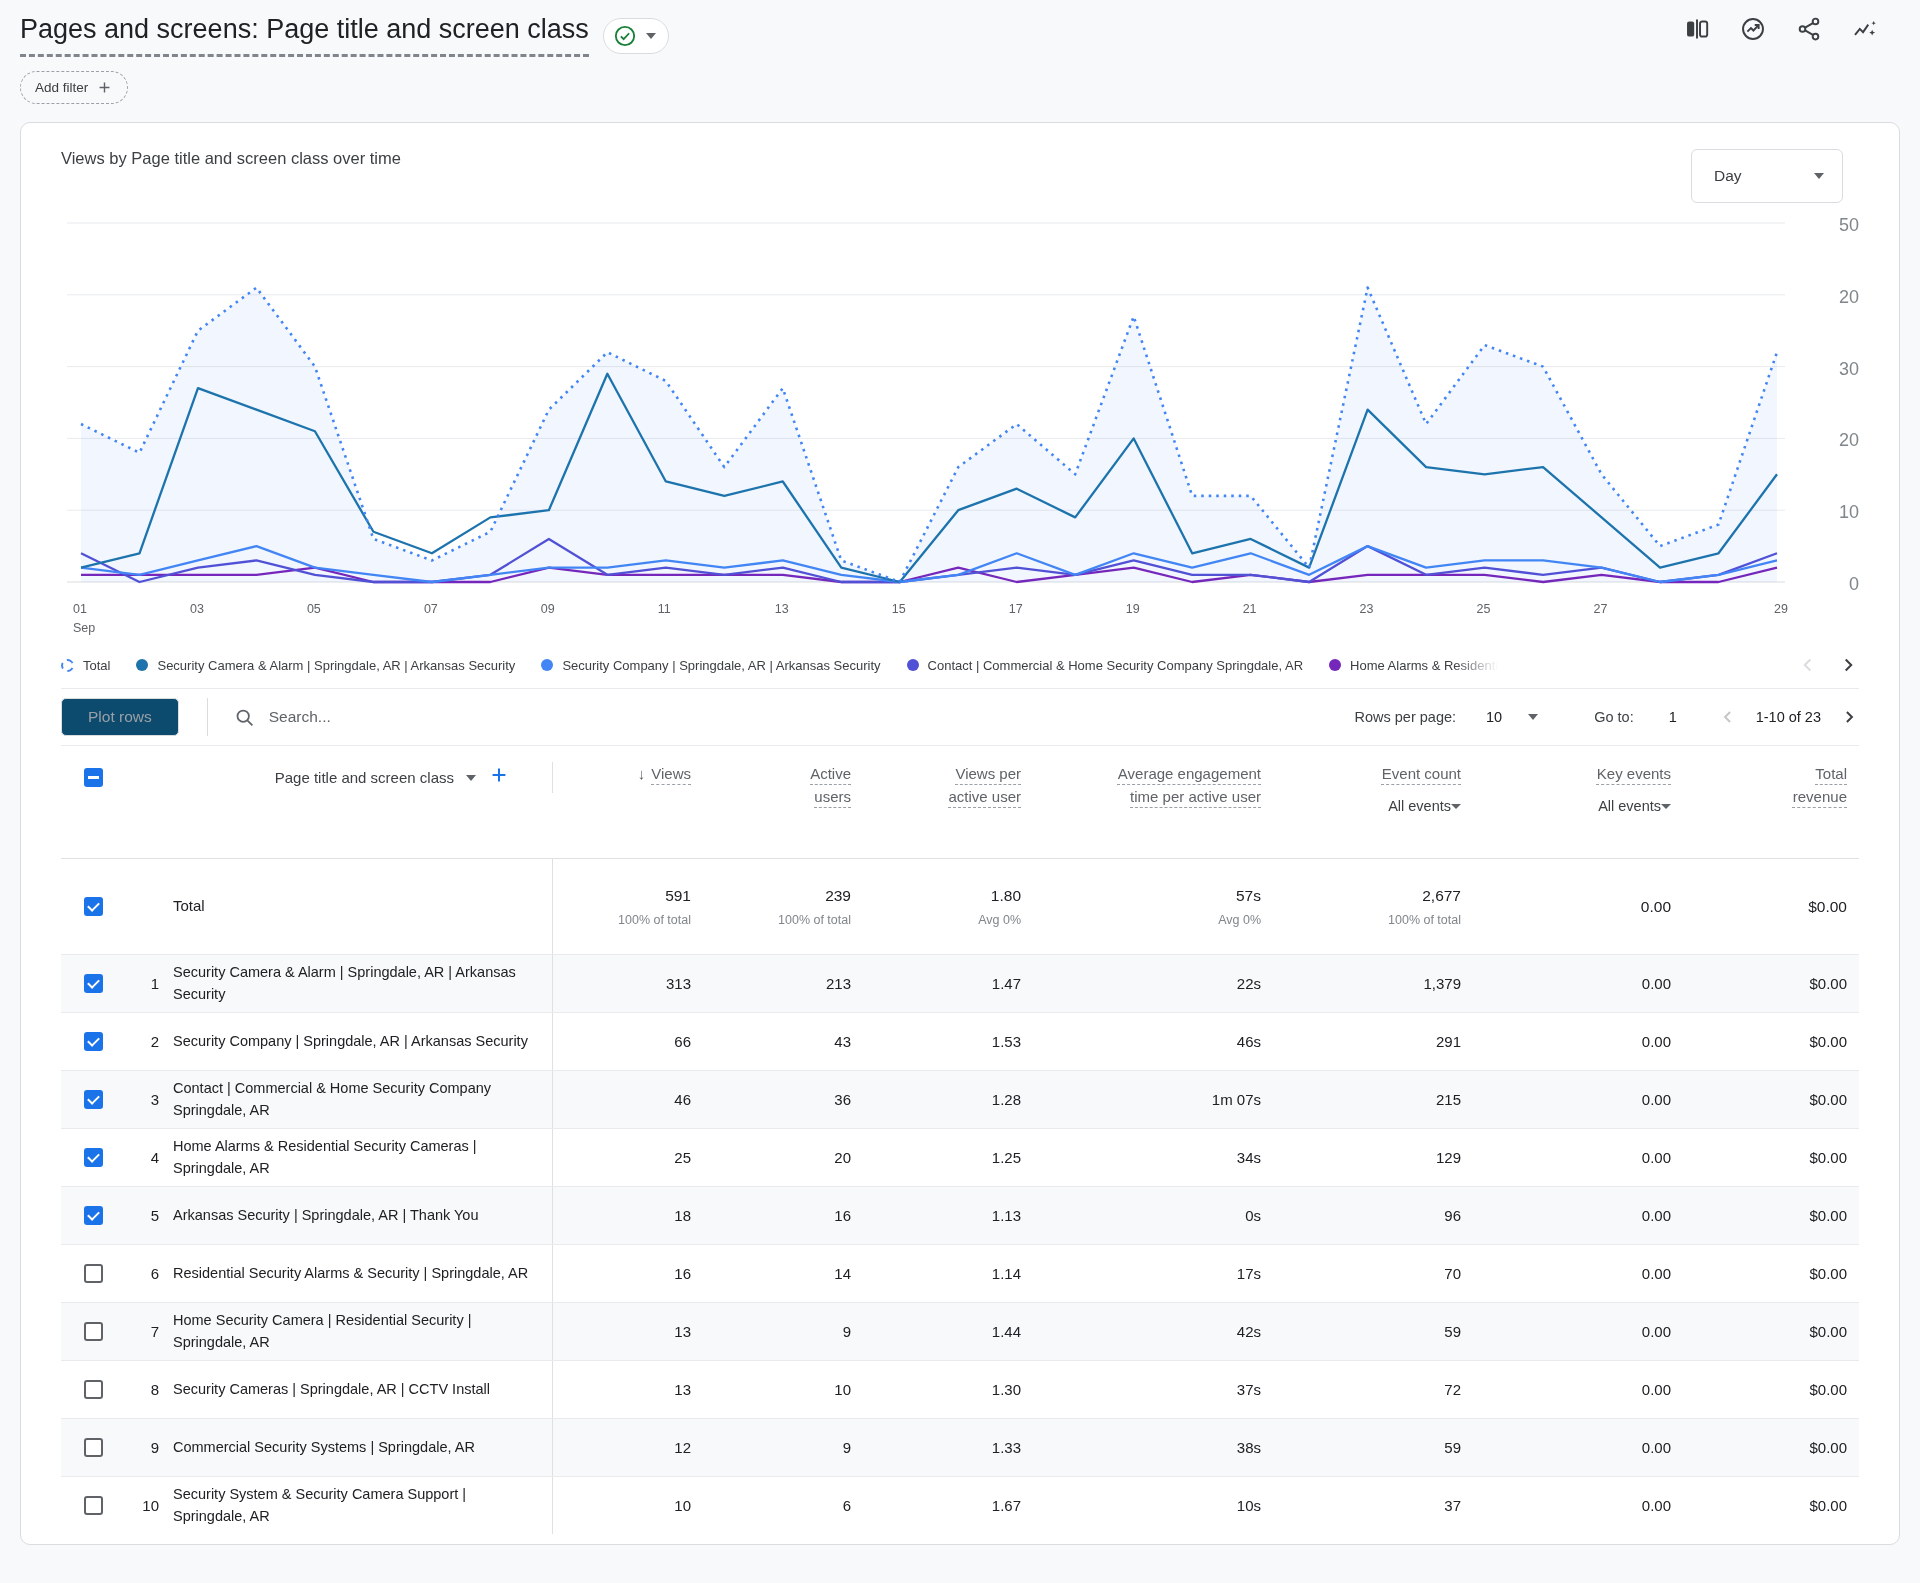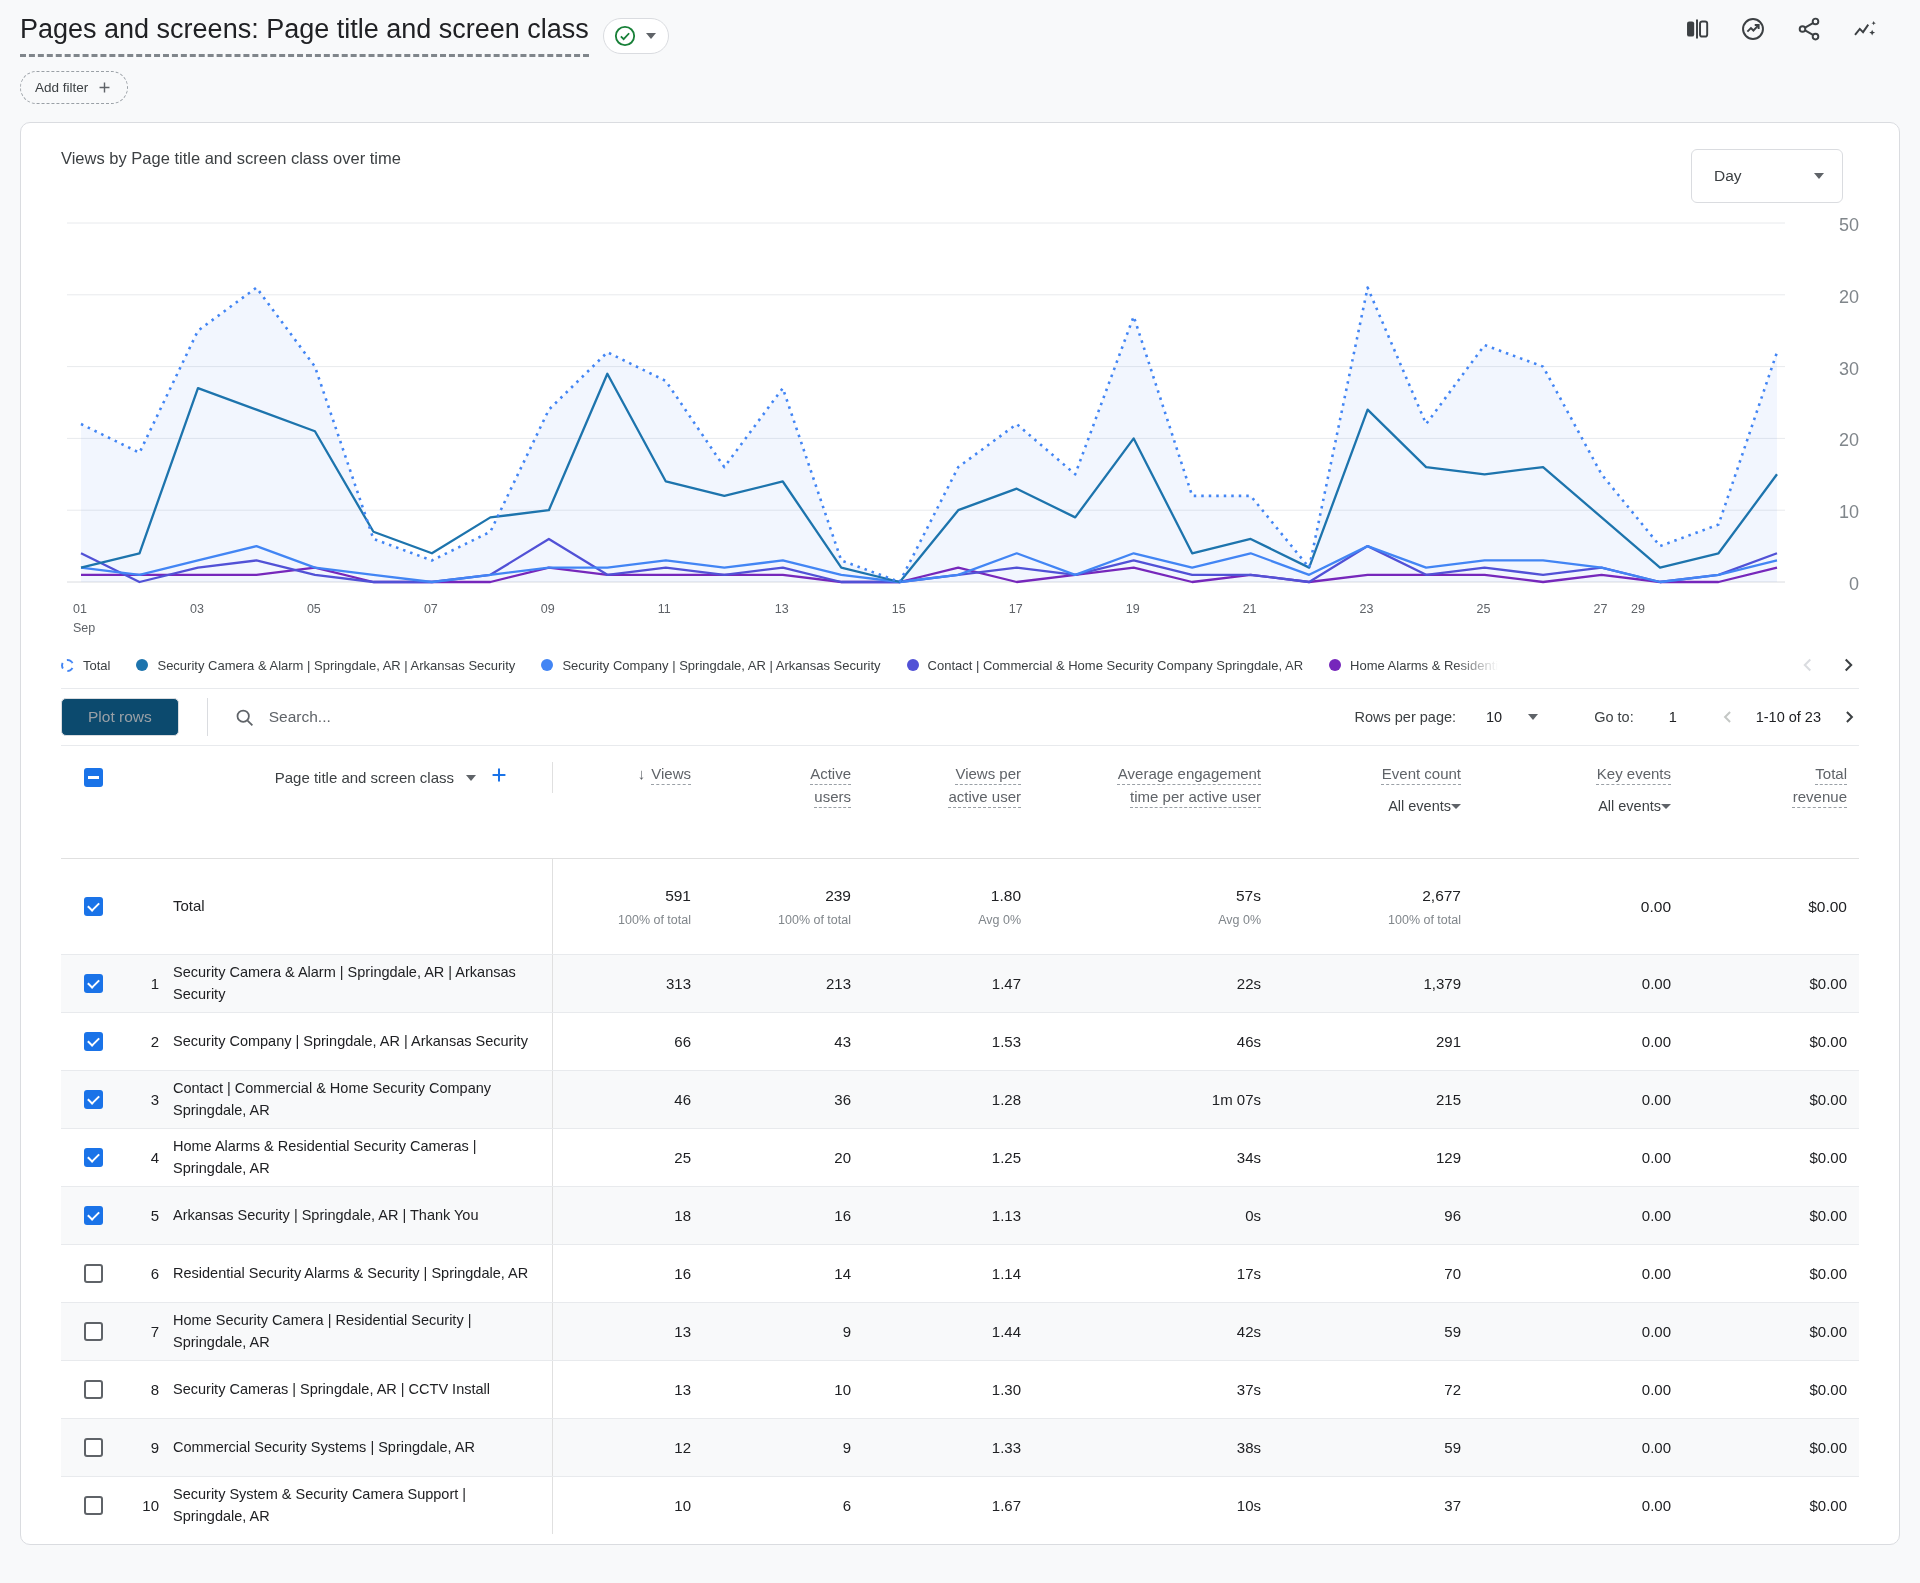--- a/index.html
+++ b/index.html
@@ -200,21 +200,21 @@
       <span class="xlab" style="left: 479.862px;">09</span>
       <span class="xlab" style="left: 596.828px;">11</span>
       <span class="xlab" style="left: 713.793px;">13</span>
       <span class="xlab" style="left: 830.759px;">15</span>
       <span class="xlab" style="left: 947.724px;">17</span>
       <span class="xlab" style="left: 1064.69px;">19</span>
       <span class="xlab" style="left: 1181.66px;">21</span>
       <span class="xlab" style="left: 1298.62px;">23</span>
       <span class="xlab" style="left: 1415.59px;">25</span>
       <span class="xlab" style="left: 1532.55px;">27</span>
-      <span class="xlab" style="left: 1570px; text-align: center;">29</span>
+      <span class="xlab" style="left: 1713px; text-align: center;">29</span>
     </div>
 
   <div class="legend" id="legend">
       <div class="legend-item">
         <span class="dot dashed"></span>
         <span>Total</span>
       </div>
       <div class="legend-item">
         <span class="dot" style="background: rgb(29, 116, 173);"></span>
         <span>Security Camera &amp; Alarm | Springdale, AR | Arkansas Security</span>

